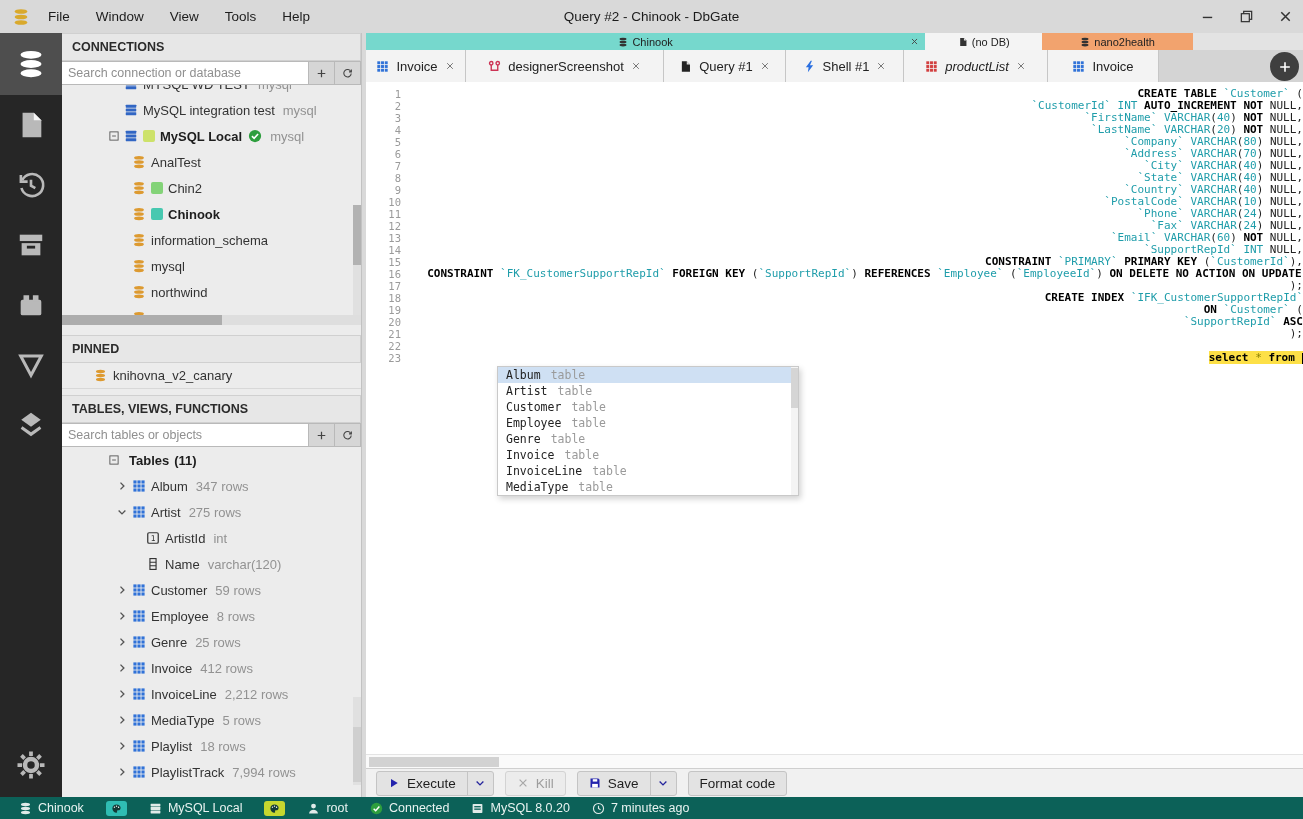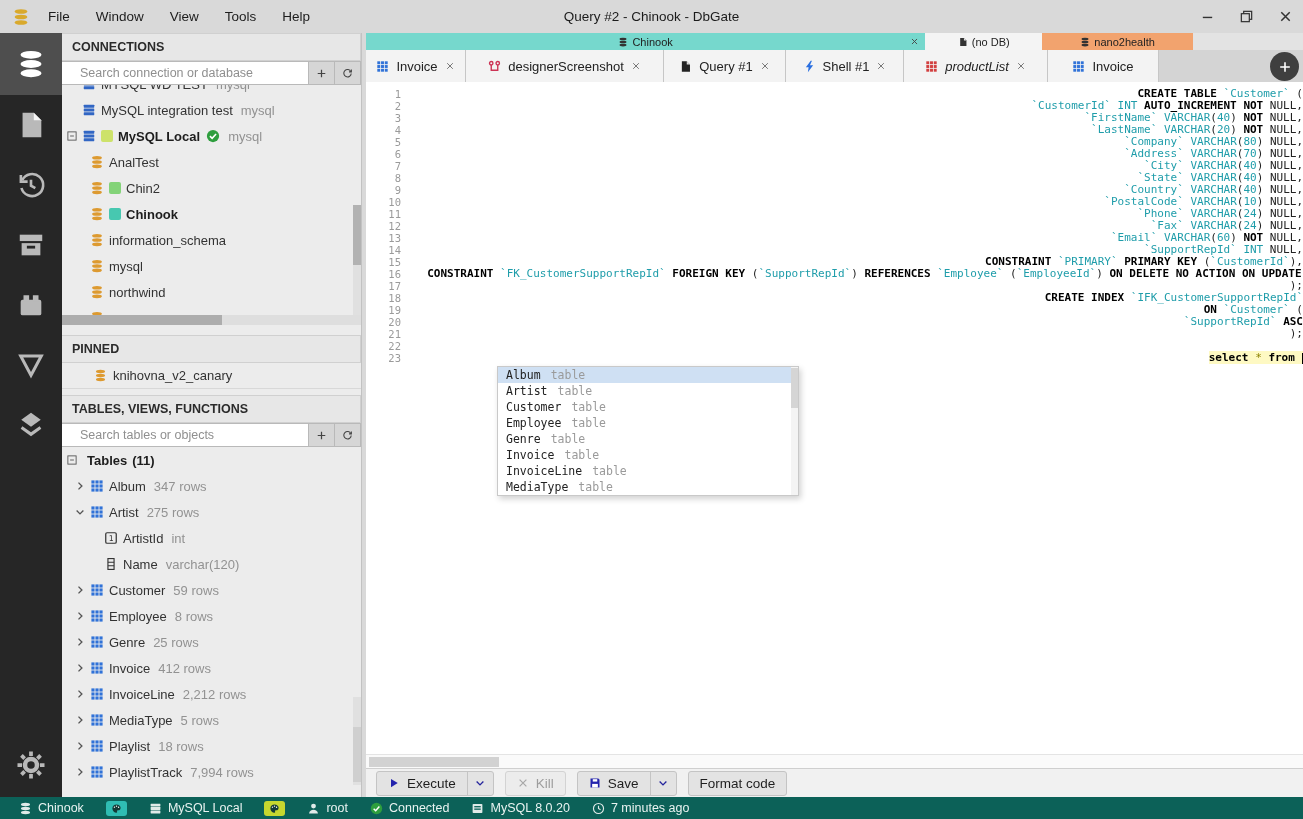--- a/index.html
+++ b/index.html
@@ -22,28 +22,28 @@
   .rail-item { width:62px; height:60px; display:flex; align-items:center; justify-content:center; color:#b9b9b9; }
   .rail-item.selected { background:#4e4e4e; color:#ffffff; height:62px; }
   .rail-item .ic { width:30px; height:30px; }
   #rail-gear { position:absolute; bottom:8px; left:0; width:62px; height:48px; display:flex; align-items:center; justify-content:center; color:#b9b9b9; }
   #rail-gear .ic { width:30px; height:30px; }
 
   
   #leftpanel { position:absolute; left:62px; top:33px; width:300px; height:764px; background:#ececec; border-right:1px solid #c2c2c2; overflow:hidden; }
   .widget-header { height:28px; display:flex; align-items:center; padding:0 10px; font-weight:bold; font-size:12.5px; color:#2b2b2b; background:#e7e7e7; border:1px solid #d0d0d0; border-left:none; }
   .searchrow { height:24px; display:flex; }
-  .searchrow input { flex:1; height:24px; border:1px solid #b9b9b9; border-left:none; padding:0 18px; font-size:12.5px; color:#333; background:#fff; outline:none; font-family:"Liberation Sans",sans-serif; }
+  .searchrow input { flex:1; height:24px; border:1px solid #b9b9b9; border-left:none; padding:0 6px; font-size:12.5px; color:#333; background:#fff; outline:none; font-family:"Liberation Sans",sans-serif; }
   .searchrow input::placeholder { color:#8f8f8f; }
   .sq-btn { width:26px; height:24px; background:#d6d6d6; border:1px solid #b9b9b9; border-left:none; display:flex; align-items:center; justify-content:center; color:#444; }
   .sq-btn .ic { width:11px; height:11px; }
 
   #conn-tree { height:230px; overflow:hidden; position:relative; }
   #tables-tree { height:338px; overflow:hidden; position:relative; }
-  .trow { height:26px; display:flex; align-items:center; font-size:13px; color:#333; white-space:nowrap; }
+  .trow { height:26px; display:flex; align-items:center; font-size:13px; color:#333; white-space:nowrap;margin-left:42px; }
   .trow .slot { width:20px; display:flex; align-items:center; justify-content:center; color:#555; flex:none; }
   .trow .slot .ic { width:12px; height:12px; }
   .trow .lbl { margin-left:5px; }
   .trow .lbl.bold { font-weight:bold; color:#1d1d1d; }
   .trow .meta { margin-left:8px; color:#929292; }
   .colorsq { width:12px; height:12px; border-radius:2px; margin-left:5px; flex:none; }
   .trow .chk { width:14px; height:14px; margin-left:6px; }
   .d1 { padding-left:8px; }
   .d2 { padding-left:22px; }
   .clip-top { margin-top:-14px; }
@@ -80,21 +80,21 @@
   #editor { position:absolute; left:3px; top:49px; width:937px; height:686px; background:#fff; overflow:hidden; }
   #gutter { position:absolute; left:0; top:6px; width:43px; }
   .gnum { height:12px; font:10.5px/12px "DejaVu Sans Mono", monospace; color:#9a9a9a; text-align:right; padding-right:8px; }
   #code-lines { position:absolute; left:48px; top:6px; right:0;text-align:right; }
   .code-line { height:12px; font:11px/12px "DejaVu Sans Mono", monospace; white-space:pre; color:#222; }
   .tok-k { font-weight:bold; color:#000; }
   .tok-i { color:#1f9daa; }
   .tok-t { color:#1f9daa; }
   .tok-p { color:#222; }
   .tok-s { color:#8b8000; }
-  .stmt-hl { background:#fef9c3; }
+  .stmt-hl { background:#fde047; }
   .cursor { display:inline-block; width:1.5px; height:11px; background:#000; vertical-align:text-bottom; }
 
   #autocomplete { position:absolute; left:131px; top:284px; width:302px; background:#fff; border:1px solid #c9c9c9; box-shadow:2px 3px 6px rgba(0,0,0,.18); z-index:4; }
   .ac-item { height:16px; display:flex; align-items:center; font:11.5px/16px "DejaVu Sans Mono", monospace; padding:0 8px; gap:10px; }
   .ac-item.selected { background:#cfe0f3; }
   .ac-item .ac-name { color:#222; }
   .ac-item .ac-kind { color:#9a9a9a; }
   #ac-scroll { position:absolute; right:0; top:0; width:7px; height:100%; background:#f4f4f4; }
   #ac-scroll .vthumb { width:7px; height:40px; top:1px; background:#d5d5d5; }
 

